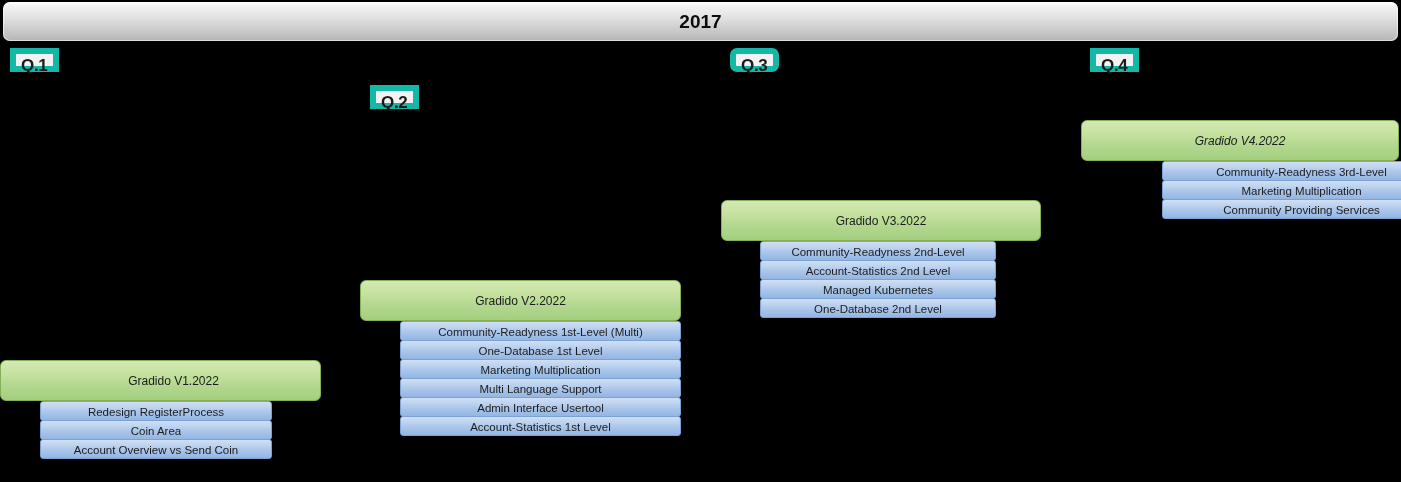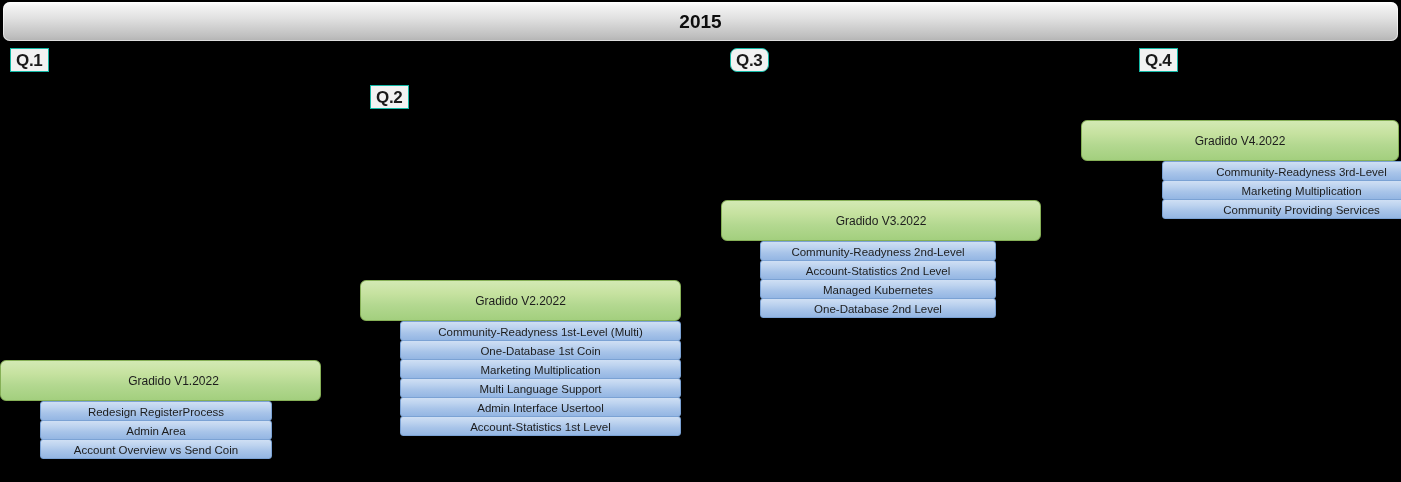--- a/index.html
+++ b/index.html
@@ -54,21 +54,21 @@
     position: absolute;
     top: 48px;
     height: 24px;
     line-height: 24px;
     padding: 0 5px;
     background: #f2f2f2;
     color: #1a1a1a;
     font-size: 17px;
     font-weight: bold;
     letter-spacing: -0.3px;
-    border: 1px solid #14b8a6;
+    border: 6px solid #14b8a6;
     box-sizing: border-box;
     white-space: nowrap;
   }
 
   
   .release-group {
     position: absolute;
   }
   .release-title {
     position: absolute;
@@ -115,30 +115,30 @@
   .feature-row:first-child {
     margin-top: 0;
   }
 </style>
 </head>
 <body>
 
 <div id="roadmap">
 
   <div class="year-bar">
-    <div class="year-bar-label">2015</div>
+    <div class="year-bar-label">2017</div>
   </div>
 
   <div class="quarter-label" style="left:10px;">Q.1</div>
   <div class="quarter-label" style="left:370px;margin-top:37px;">Q.2</div>
   <div class="quarter-label" style="left:730px;border-radius:7px;">Q.3</div>
-  <div class="quarter-label" style="left:1139px;">Q.4</div>
+  <div class="quarter-label" style="left:1090px;">Q.4</div>
 
   <div class="release-group" style="left:1081px; top:120px; width:318px;">
-    <div class="release-title" style="width:318px;">Gradido V4.2022</div>
+    <div class="release-title" style="width:318px;font-style:italic;">Gradido V4.2022</div>
     <div class="feature-list" style="left:39px; width:279px;padding-left:42px;">
       <div class="feature-row">Community-Readyness 3rd-Level</div>
       <div class="feature-row">Marketing Multiplication</div>
       <div class="feature-row">Community Providing Services</div>
     </div>
   </div>
 
   <div class="release-group" style="left:721px; top:200px; width:320px;">
     <div class="release-title" style="width:320px;">Gradido V3.2022</div>
     <div class="feature-list" style="left:39px; width:236px;">
@@ -146,30 +146,30 @@
       <div class="feature-row">Account-Statistics 2nd Level</div>
       <div class="feature-row">Managed Kubernetes</div>
       <div class="feature-row">One-Database 2nd Level</div>
     </div>
   </div>
 
   <div class="release-group" style="left:360px; top:280px; width:321px;">
     <div class="release-title" style="width:321px;">Gradido V2.2022</div>
     <div class="feature-list" style="left:40px; width:281px;">
       <div class="feature-row">Community-Readyness 1st-Level (Multi)</div>
-      <div class="feature-row">One-Database 1st Coin</div>
+      <div class="feature-row">One-Database 1st Level</div>
       <div class="feature-row">Marketing Multiplication</div>
       <div class="feature-row">Multi Language Support</div>
       <div class="feature-row">Admin Interface Usertool</div>
       <div class="feature-row">Account-Statistics 1st Level</div>
     </div>
   </div>
 
   <div class="release-group" style="left:0px; top:360px; width:321px;">
     <div class="release-title" style="width:321px;padding-left:26px;">Gradido V1.2022</div>
     <div class="feature-list" style="left:40px; width:232px;">
       <div class="feature-row">Redesign RegisterProcess</div>
-      <div class="feature-row">Admin Area</div>
+      <div class="feature-row">Coin Area</div>
       <div class="feature-row">Account Overview vs Send Coin</div>
     </div>
   </div>
 
 </div>
 
 </body></html>

